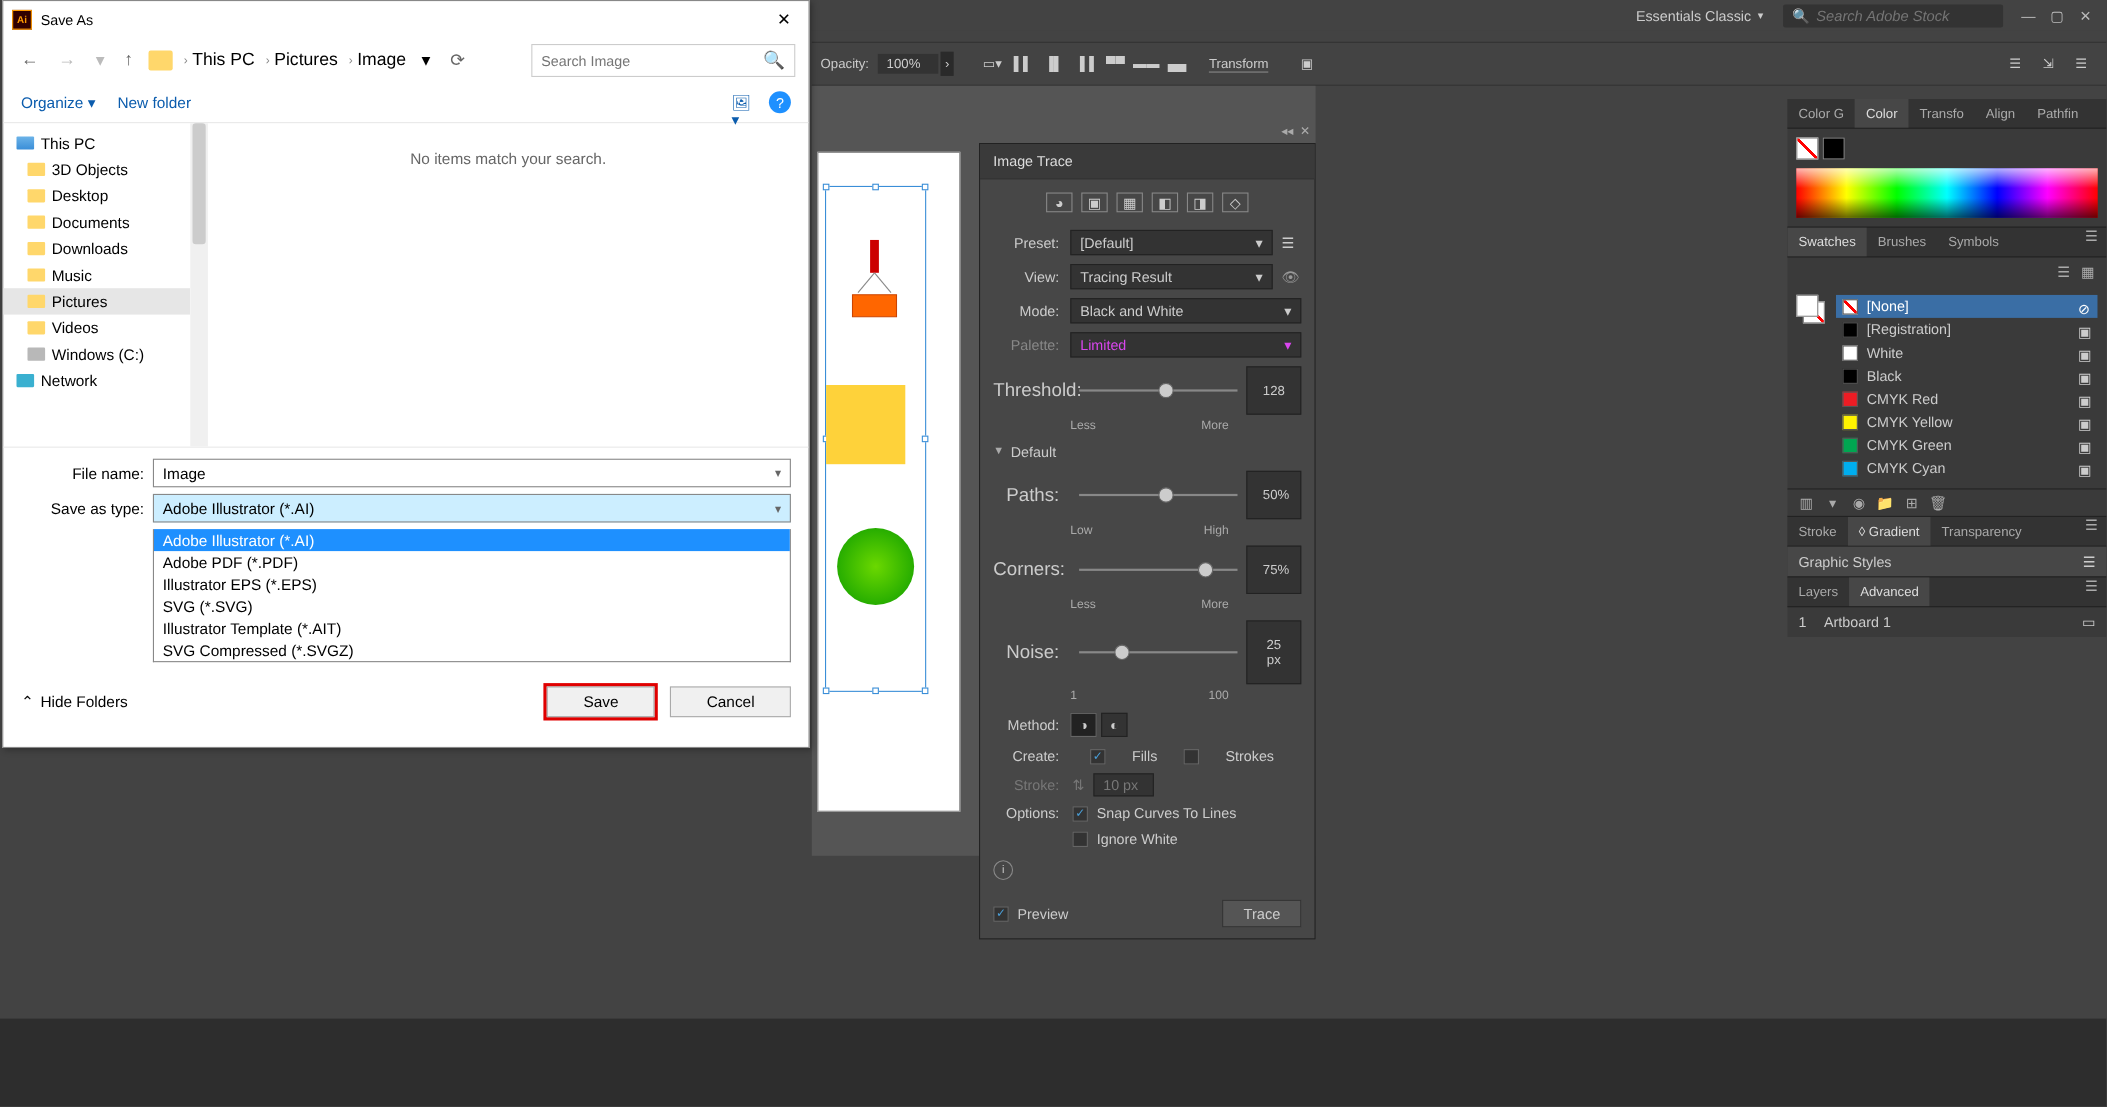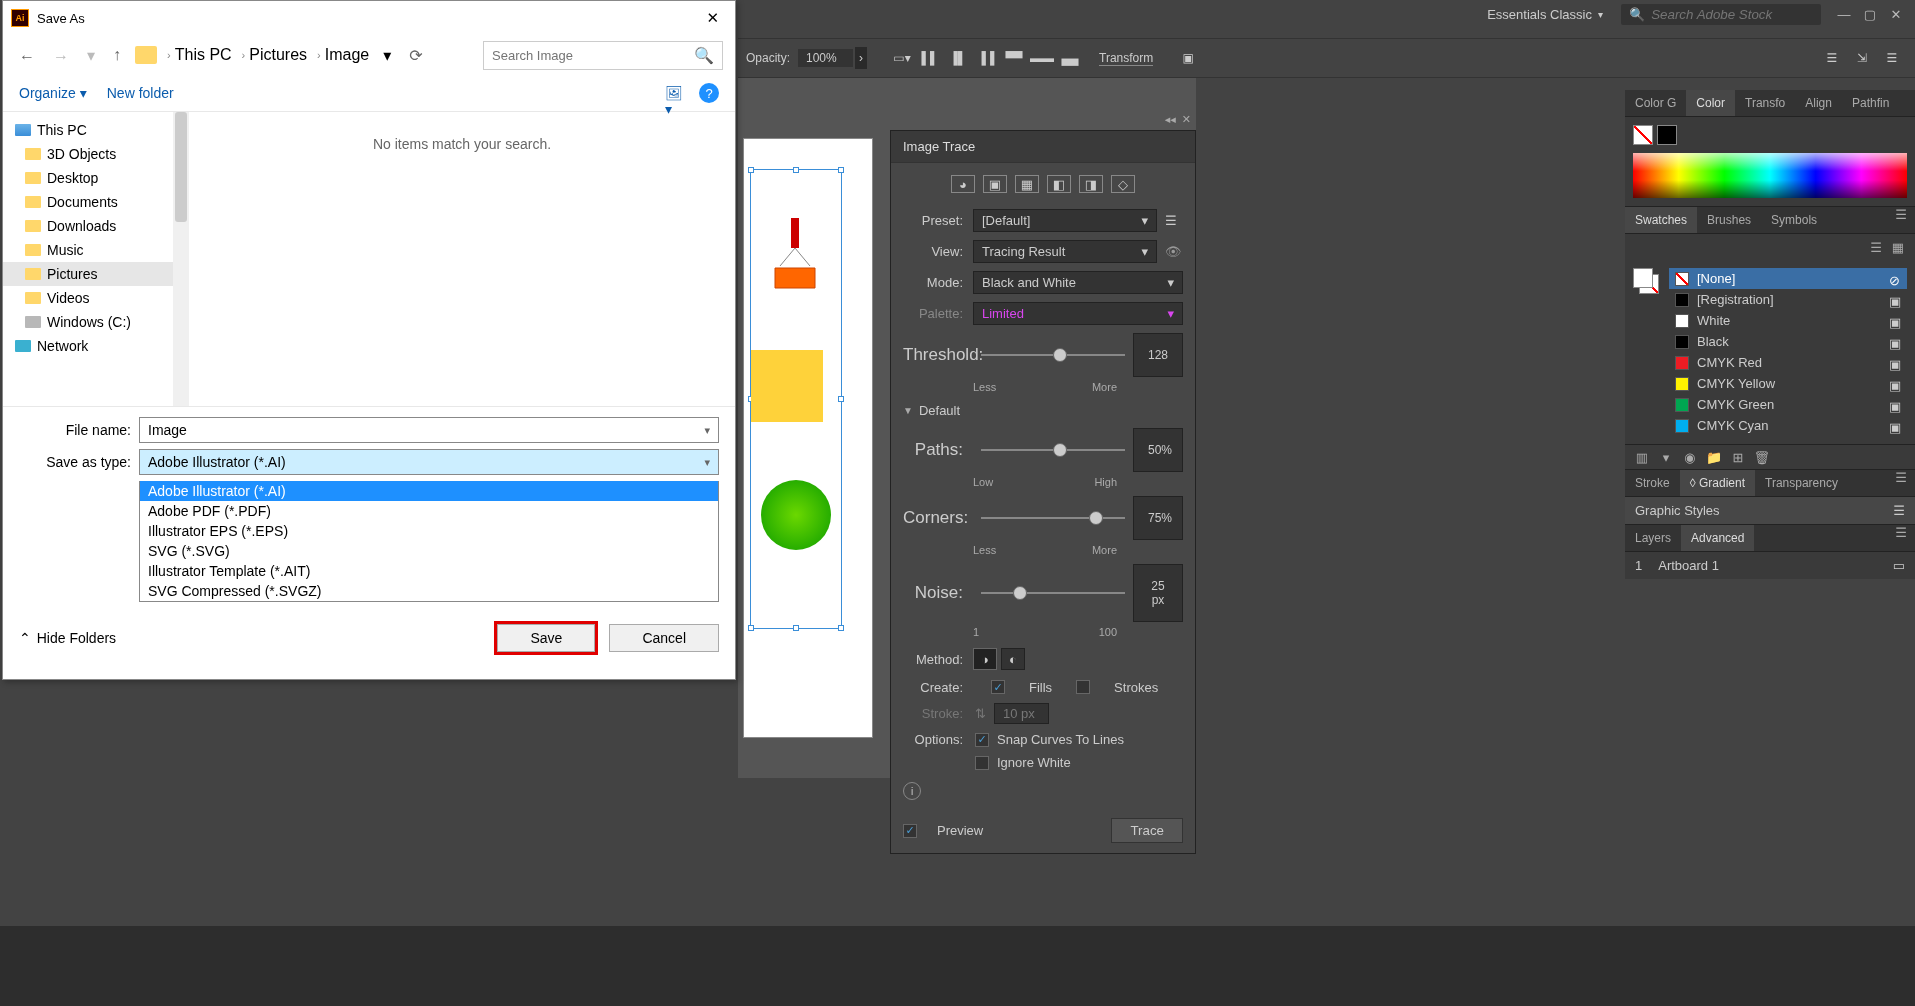--- a/index.html
+++ b/index.html
@@ -55,34 +55,34 @@
 .slider-track { flex: 1; height: 2px; background: #888; position: relative; margin: 0 8px; }
 .slider-thumb { position: absolute; width: 14px; height: 14px; background: #ccc; border-radius: 50%; top: -6px; border: 1px solid #666; }
 .slider-val { width: 50px; text-align: center; background: #333; padding: 14px; border: 1px solid #222; font-size: 12px; }
 .slider-minmax { display: flex; justify-content: space-between; padding: 0 78px 4px 82px; font-size: 11px; color: #aaa; }
 .adv-toggle { padding: 6px 12px; display: flex; align-items: center; gap: 6px; cursor: pointer; }
 .adv-toggle .tri { font-size: 10px; color: #aaa; }
 .method-row { display: flex; align-items: center; padding: 6px 12px; }
 .method-row .lbl { width: 60px; text-align: right; margin-right: 10px; }
 .method-btn { width: 24px; height: 22px; background: #333; border: 1px solid #222; margin-right: 4px; display: flex; align-items: center; justify-content: center; }
 .method-btn.active { background: #222; border-color: #666; }
-.create-row { display: flex; padding: 4px 12px; gap: 24px; }
+.create-row { display: flex; align-items: center; padding: 4px 12px; gap: 24px; }
 .create-row .lbl { width: 60px; text-align: right; margin-right: 4px; }
 .cb { width: 14px; height: 14px; background: #333; border: 1px solid #666; display: inline-flex; align-items: center; justify-content: center; }
 .cb.checked::after { content: "✓"; color: #4a9fd8; font-size: 11px; }
 .stroke-row { display: flex; align-items: center; padding: 4px 12px; gap: 8px; color: #777; }
 .stroke-row .lbl { width: 60px; text-align: right; margin-right: 4px; }
 .stroke-input { background: #333; padding: 2px 8px; width: 55px; border: 1px solid #222; color: #777; }
 .options-row, .info-row { display: flex; align-items: center; padding: 4px 12px; gap: 8px; }
 .options-row .lbl { width: 60px; text-align: right; margin-right: 4px; }
 .info-row { padding: 8px 12px; font-size: 12px; }
 .info-icon { width: 18px; height: 18px; border: 1px solid #888; border-radius: 50%; display: flex; align-items: center; justify-content: center; font-size: 10px; margin-right: 8px; }
 .info-block { display: flex; flex-direction: column; gap: 4px; flex: 1; }
 .info-block .irow { display: flex; gap: 40px; }
-.preview-row { display: flex; align-items: center; padding: 10px 12px; gap: 20px; }
+.preview-row { display: flex; align-items: center; padding: 10px 12px; gap: 8px; }
 .trace-btn { background: #555; border: 1px solid #333; padding: 4px 18px; color: #ccc; margin-left: auto; }
 
 
 .right-panels { position: absolute; top: 90px; right: 0; width: 290px; background: #3a3a3a; color: #ccc; font-size: 13px; }
 .panel-tabs { display: flex; background: #333; border-bottom: 1px solid #222; }
 .panel-tab { padding: 6px 10px; color: #aaa; font-size: 12px; white-space: nowrap; overflow: hidden; }
 .panel-tab.active { background: #474747; color: #ddd; }
 .color-swatch-row { display: flex; padding: 8px; gap: 4px; }
 .noswatch { width: 20px; height: 20px; background: #fff; position: relative; border: 1px solid #888; }
 .noswatch::after { content: ""; position: absolute; top: 0; left: 0; right: 0; bottom: 0; background: linear-gradient(to top right, transparent 45%, red 45%, red 55%, transparent 55%); }

